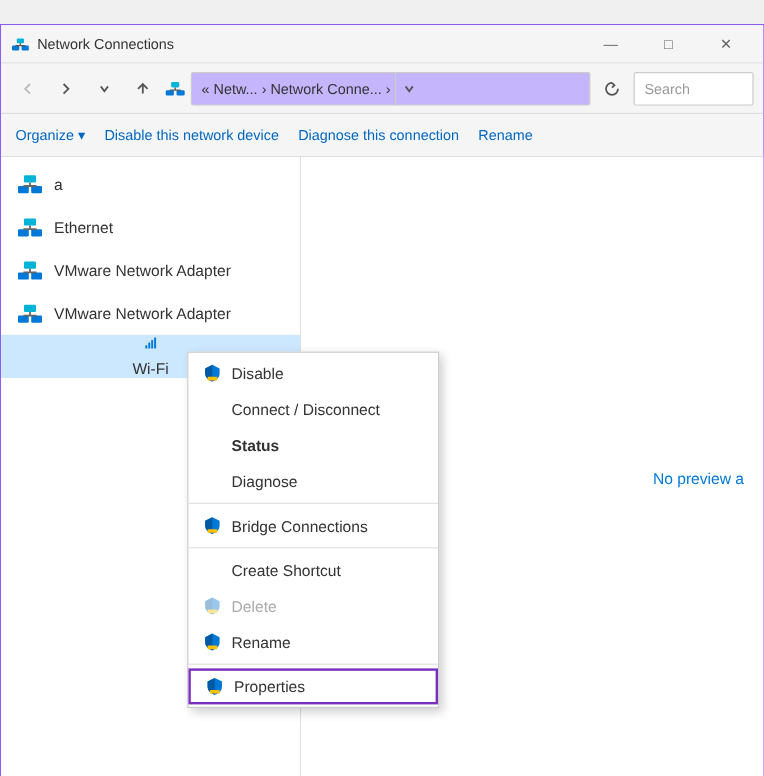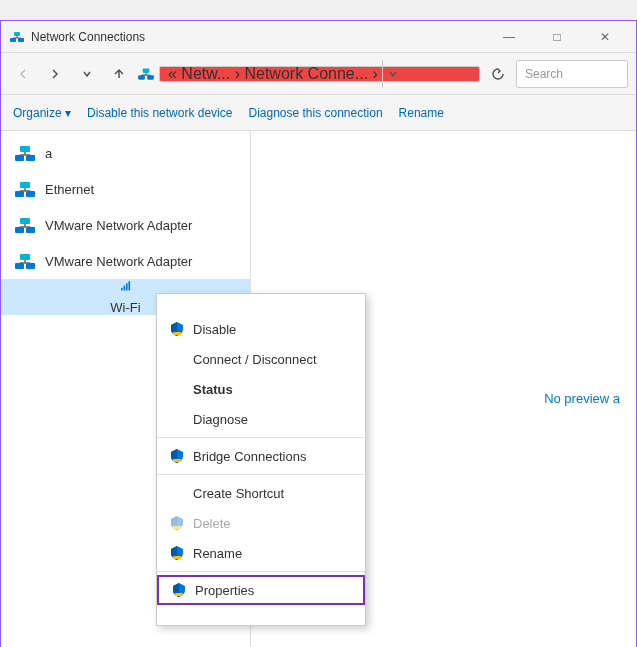--- a/index.html
+++ b/index.html
@@ -75,28 +75,28 @@
       display: flex;
       align-items: center;
       justify-content: center;
       color: #555;
       font-size: 14px;
     }
     .nav-btn.disabled { color: #bbb; cursor: default; }
 
     .address-path {
       flex: 1;
-      height: 16px;
+      height: 28px;
       border: 1px solid #ccc;
-      background: #ef4444;
+      background: #c4b5fd;
       display: flex;
       align-items: center;
       padding: 0 8px;
       border-radius: 2px;
-      font-size: 16px;
+      font-size: 12px;
       color: #333;
       gap: 4px;
     }
     .chevron-btn {
       width: 22px;
       height: 28px;
       border: none;
       background: transparent;
       cursor: pointer;
       font-size: 10px;
@@ -114,21 +114,21 @@
       cursor: pointer;
       border-radius: 3px;
       display: flex;
       align-items: center;
       justify-content: center;
       color: #555;
       font-size: 14px;
     }
 
     .search-box {
-      width: 112px;
+      width: 100px;
       height: 28px;
       border: 1px solid #ccc;
       background: #fff;
       padding: 0 8px;
       font-size: 12px;
       border-radius: 2px;
       color: #999;
       overflow: hidden;
       white-space: nowrap;
       text-overflow: ellipsis;
@@ -209,21 +209,21 @@
 
     
     .context-menu {
       position: absolute;
       left: 155px;
       top: 162px;
       width: 210px;
       background: #fff;
       border: 1px solid #ccc;
       box-shadow: 3px 3px 8px rgba(0,0,0,0.2);
-      padding: 20px 0;
+      padding: 2px 0;
       z-index: 100;
     }
     .ctx-item {
       display: flex;
       align-items: center;
       height: 30px;
       padding: 0 12px;
       gap: 8px;
       cursor: pointer;
       font-size: 13px;

